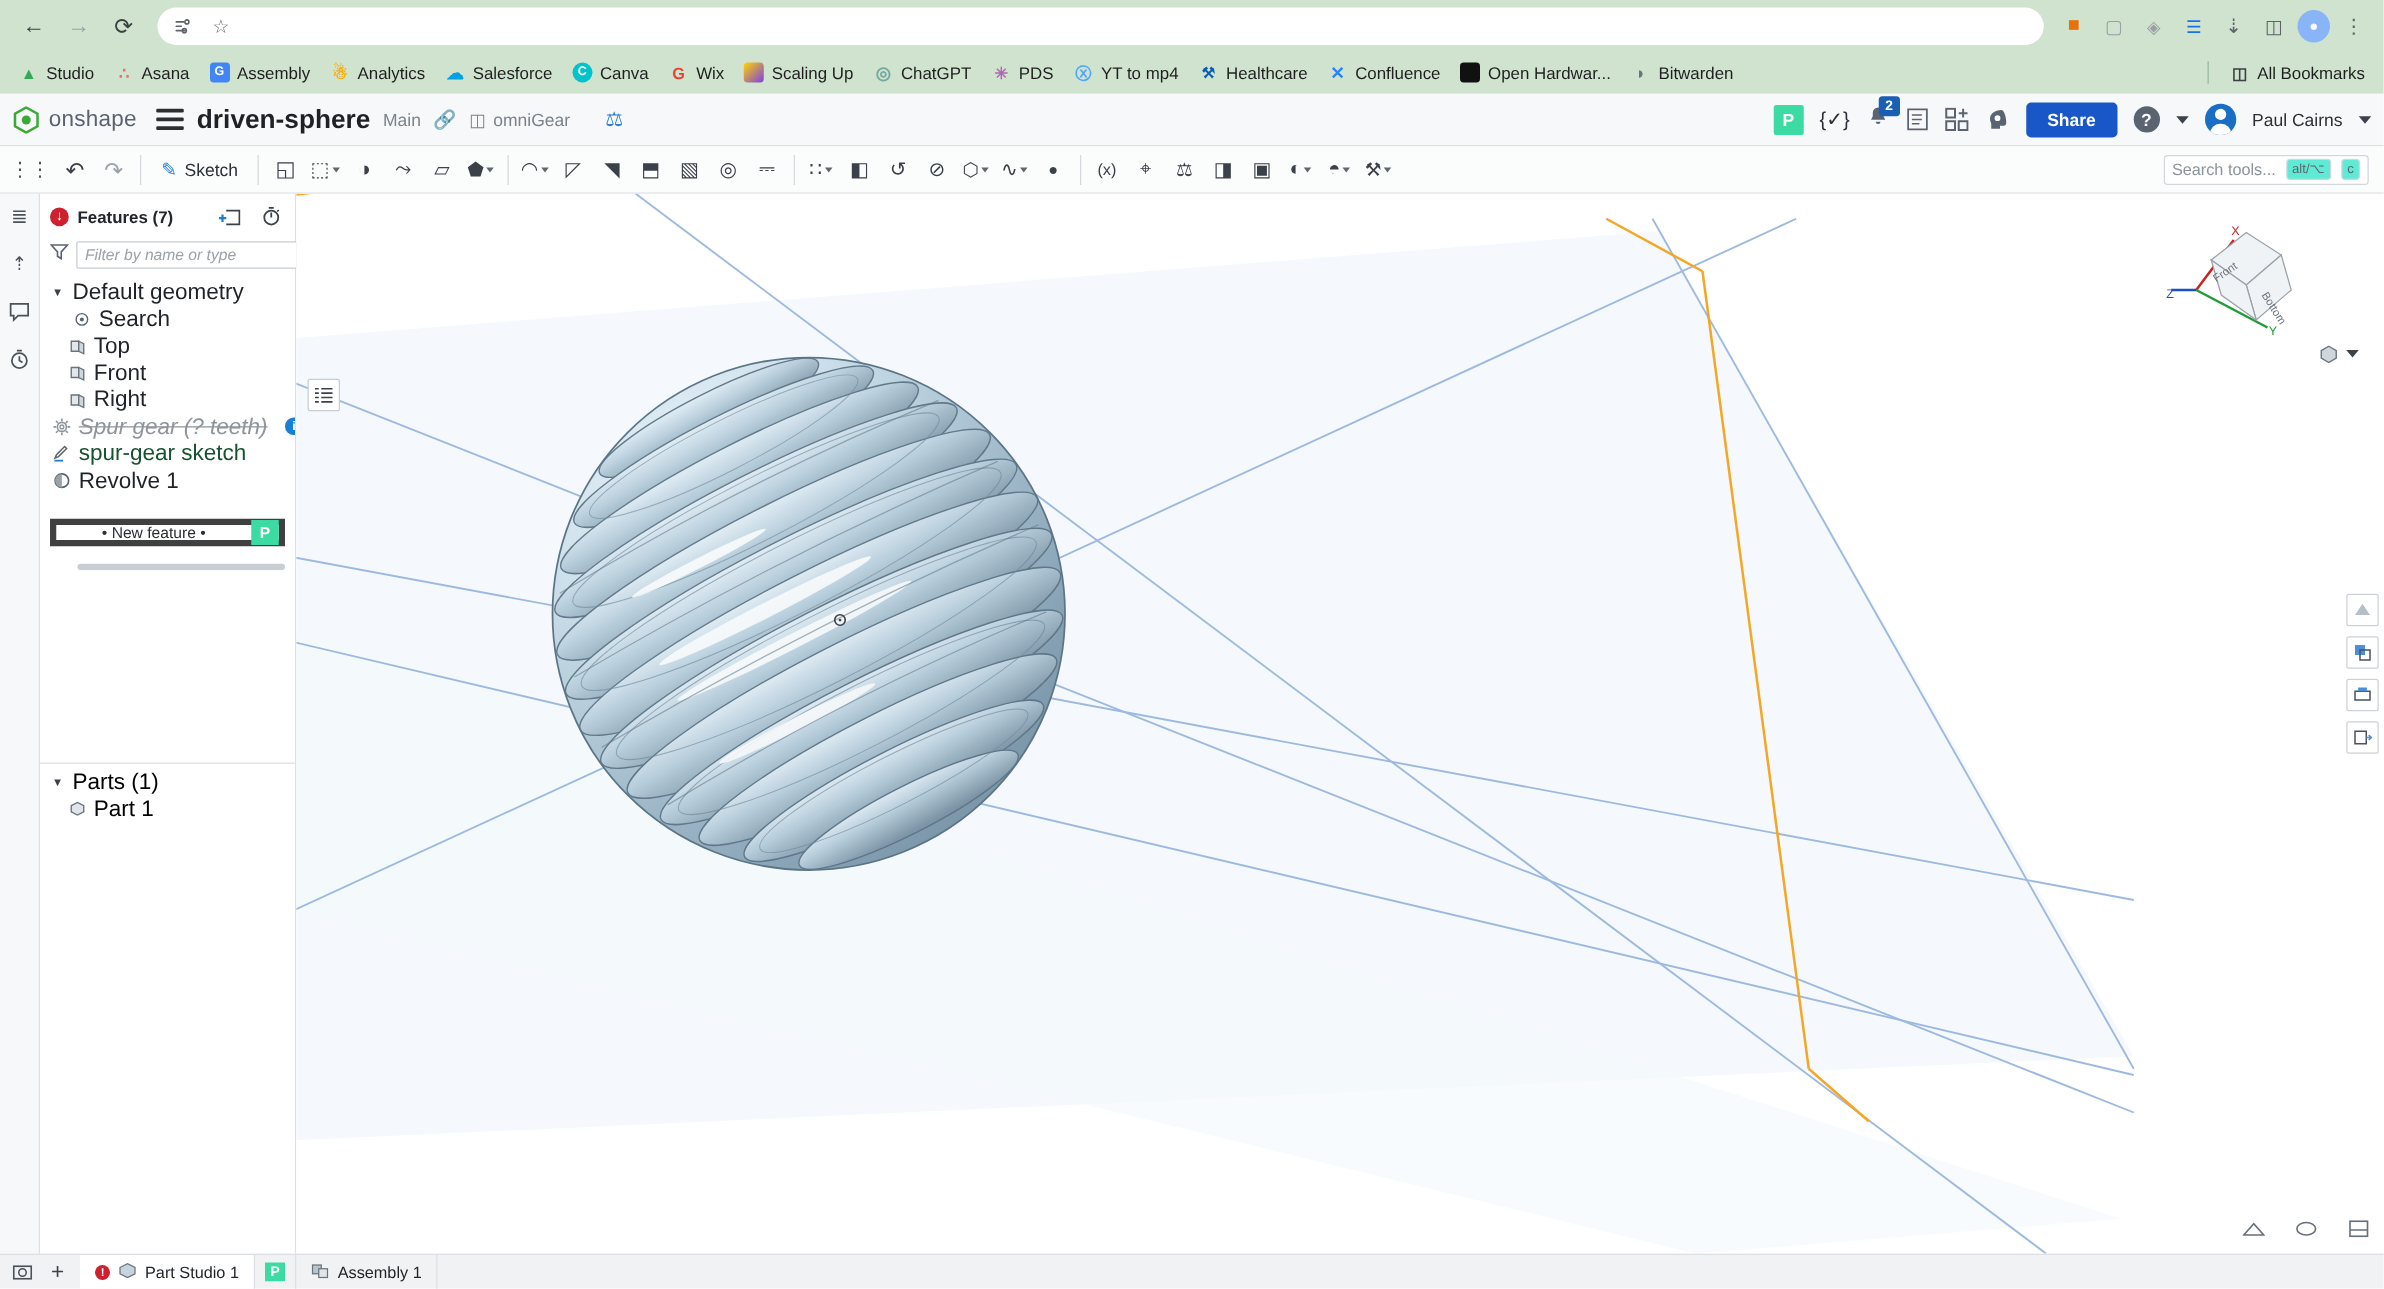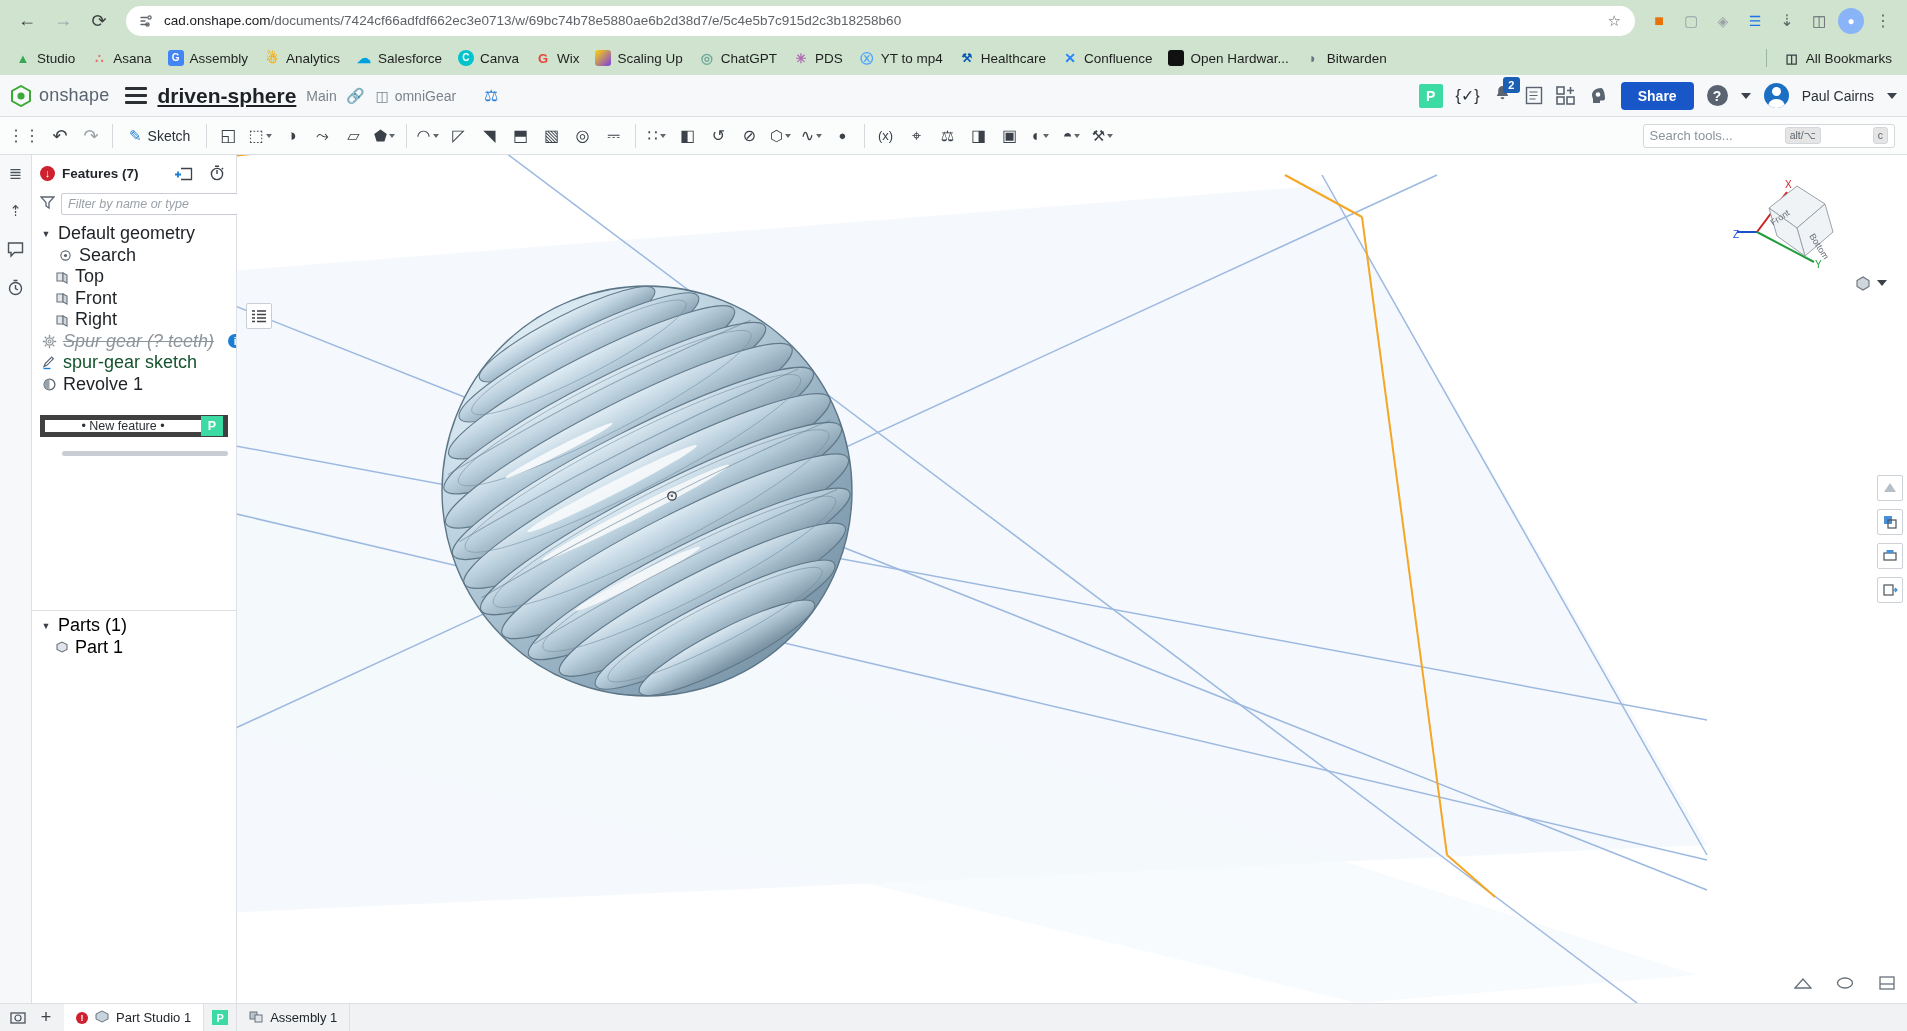--- a/index.html
+++ b/index.html
@@ -71,21 +71,21 @@
     background: #f7f8f9; border-bottom: 1px solid #dcdfe3;
     display: flex; align-items: center; padding: 0 10px; gap: 10px;
   }
   .os-logo { display:flex; align-items:center; gap:7px; cursor:pointer; flex:none; }
   .os-logo-mark {
     width: 22px; height: 22px; position: relative;
   }
   .os-logo-txt { font-size: 18px; color: #5a6470; letter-spacing: .2px; }
   .hamburger { width: 22px; display:flex; flex-direction:column; gap:4px; cursor:pointer; flex:none; margin-left:6px; }
   .hamburger span { height: 3px; background: #2b2f33; border-radius: 1px; display:block; }
-  .doc-title { font-size: 21px; font-weight: bold; color: #1e2126; white-space:nowrap; flex:none;text-decoration:underline; }
+  .doc-title { font-size: 21px; font-weight: bold; color: #1e2126; white-space:nowrap; flex:none; }
   .doc-branch { font-size: 14px; color: #7a838d; flex:none; }
   .hdr-icon { color:#7a838d; font-size:15px; display:flex; align-items:center; cursor:pointer; flex:none; }
   .doc-folder { display:flex; align-items:center; gap:6px; font-size:14px; color:#7a838d; cursor:pointer; flex:none; }
   .hdr-spacer { flex: 1; }
   .hdr-right { display:flex; align-items:center; gap:13px; flex:none; }
   .badge-p {
     width: 24px; height: 24px; background: #3ddba4; color:#fff;
     display:flex; align-items:center; justify-content:center;
     font-size:14px; font-weight:bold; border-radius:2px; cursor:pointer;
   }
@@ -127,22 +127,22 @@
   .tb-sep { width:1px; height:24px; background:#d5d9dd; margin:0 5px; flex:none; }
   .tb-caret { width:0;height:0;border-left:3.5px solid transparent;border-right:3.5px solid transparent;border-top:4.5px solid #60686f; }
   .sketch-btn { display:flex; align-items:center; gap:6px; padding:0 10px; font-size:14px; color:#2b3036; height:32px; border-radius:3px; cursor:pointer;}
   .tb-spacer { flex: 1; }
   .search-tools {
     display:flex; align-items:center; gap:8px; font-size:13px; color:#8b939b;
     border:1px solid #d2d7dc; border-radius:3px; height:24px; padding:0 6px;
     margin-right: 8px; cursor:text; background:#fff;
   }
   .kbd {
-    background:#e5e5e5; border:1px solid #d2d7dc; border-radius:3px;
-    font-size:10.5px; color:#5c646c; padding:1px 4px; line-height:1.3;margin-left:44px;
+    background:#5eead4; border:1px solid #d2d7dc; border-radius:3px;
+    font-size:10.5px; color:#5c646c; padding:1px 4px; line-height:1.3;
   }
 
   
   .left-rail {
     position: absolute; top: 155px; left: 0; width: 32px; bottom: 28px;
     background: #f7f8f9; border-right: 1px solid #dcdfe3;
     display: flex; flex-direction: column; align-items: center;
     padding-top: 6px; gap: 14px;
   }
   .rail-ico { width: 24px; height: 24px; display:flex; align-items:center; justify-content:center; cursor:pointer; color:#4a525a;}
@@ -284,21 +284,20 @@
     <div class="nav-btn">⟳</div>
 
     <div class="omnibox">
       <div class="omni-icon">
         <svg width="16" height="16" viewBox="0 0 16 16">
             <path d="M2 4.5h6M2 8h4M2 11.5h7" stroke="#5f6368" stroke-width="1.3" fill="none" stroke-linecap="round"></path>
             <circle cx="10.5" cy="4.5" r="1.6" fill="none" stroke="#5f6368" stroke-width="1.3"></circle>
             <circle cx="8.5" cy="11.5" r="1.6" fill="none" stroke="#5f6368" stroke-width="1.3"></circle>
           </svg>
       </div>
-      <div class="omni-url"><span class="host">cad.onshape.com</span><span>/documents/7424cf66adfdf662ec3e0713/w/69bc74b78e5880ae6b2d38d7/e/5c4e5b7c915d2c3b18258b60</span></div>
       <div class="omni-star">☆</div>
     </div>
 
     <div class="ext-icons">
       <div class="ext-icon" style="color:#e8710a;font-size:16px">■</div>
       <div class="ext-icon" style="color:#9aa0a6;font-size:15px">▢</div>
       <div class="ext-icon" style="color:#9aa0a6;font-size:14px">◈</div>
       <div class="ext-icon" style="color:#1a73e8;font-size:14px">☰</div>
       <div class="ext-icon" style="font-size:16px">⇣</div>
       <div class="ext-icon" style="font-size:15px">◫</div>

